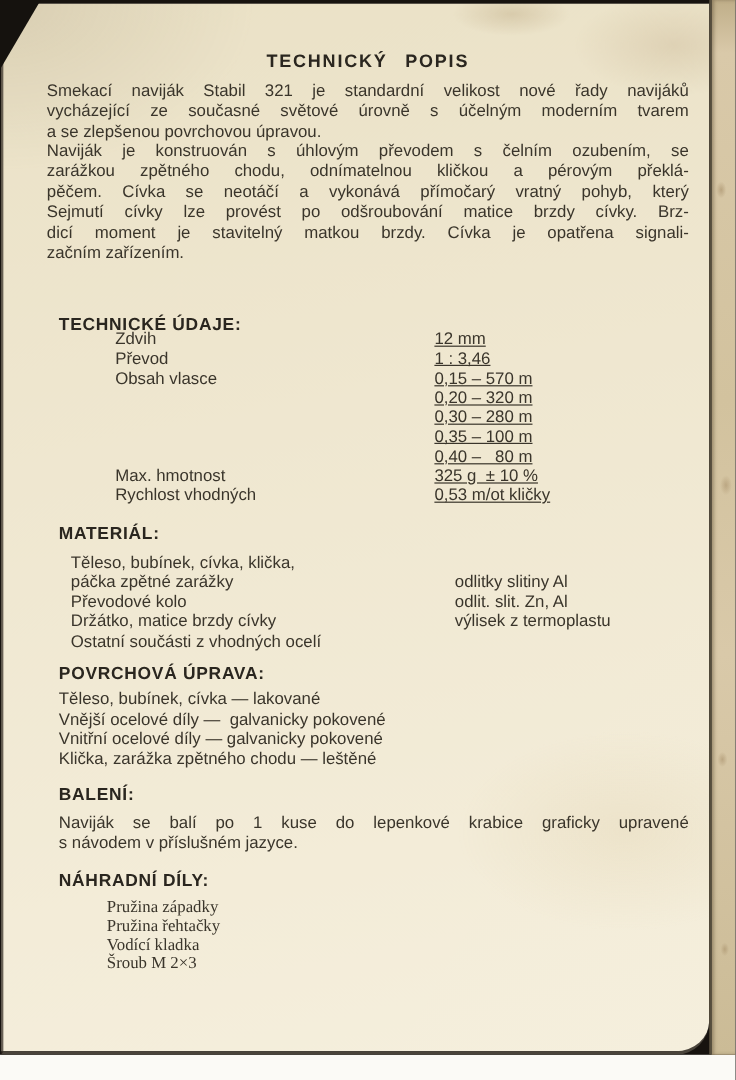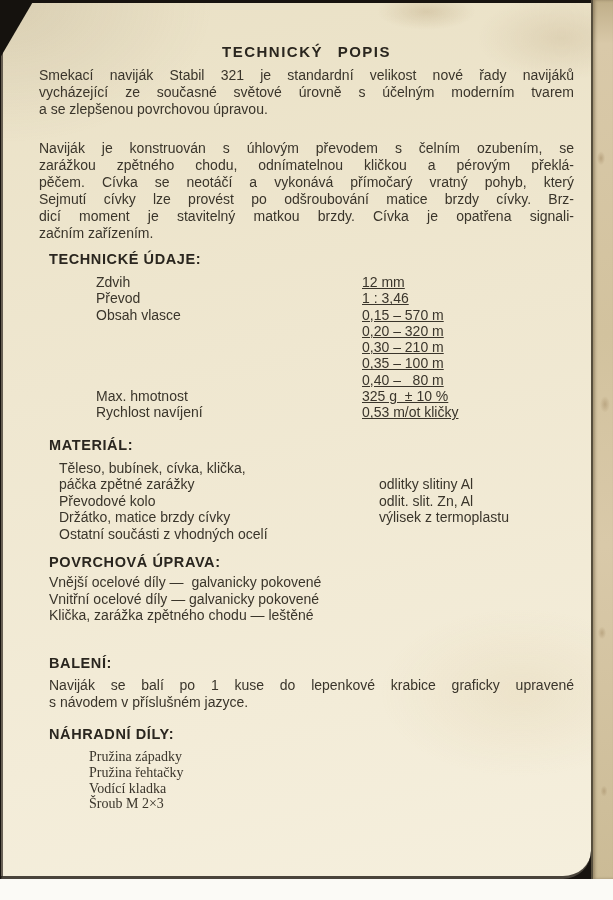--- a/index.html
+++ b/index.html
@@ -38,24 +38,24 @@
   .content{position:absolute;left:36px;top:0;width:535px;color:#3a352b;font-size:14px;}
   .content div,.content h1,.content h2,.content span{margin:0;}
 
   h1.doc-title{position:absolute;top:40px;left:0;width:100%;text-align:center;
     font-size:15px;font-weight:700;color:#2a261f;letter-spacing:1.5px;word-spacing:9px;}
 
   .para{position:absolute;left:0;width:535px;}
   .jline{text-align:justify;text-align-last:justify;height:17px;white-space:normal;}
   .jlast{text-align:left;height:17px;}
   .p1{top:64px;}
-  .p2{top:137px;}
+  .p2{top:114px;}
 
   h2.sec{position:absolute;left:10px;font-size:14.5px;font-weight:700;color:#2a261f;letter-spacing:.6px;}
-  .h-specs{top:248px;}
+  .h-specs{top:260px;}
   .h-material{top:434px;}
   .h-finish{top:551px;}
   .h-packaging{top:652px;}
   .h-spares{top:723px;}
 
   .spec-block{position:absolute;top:271px;left:0;width:535px;}
   .spec-row{position:relative;height:16.3px;}
   .spec-label{position:absolute;left:57px;top:0;white-space:pre;}
   .spec-value{position:absolute;left:323px;top:0;white-space:pre;text-decoration:underline;}
 
@@ -112,36 +112,36 @@
         <div class="spec-row">
           <span class="spec-label">Obsah vlasce</span>
           <span class="spec-value">0,15 – 570 m</span>
         </div>
         <div class="spec-row">
           <span class="spec-label"></span>
           <span class="spec-value">0,20 – 320 m</span>
         </div>
         <div class="spec-row">
           <span class="spec-label"></span>
-          <span class="spec-value">0,30 – 210 m</span>
+          <span class="spec-value">0,30 – 280 m</span>
         </div>
         <div class="spec-row">
           <span class="spec-label"></span>
           <span class="spec-value">0,35 – 100 m</span>
         </div>
         <div class="spec-row">
           <span class="spec-label"></span>
           <span class="spec-value">0,40 –   80 m</span>
         </div>
         <div class="spec-row">
           <span class="spec-label">Max. hmotnost</span>
           <span class="spec-value">325 g  ± 10 %</span>
         </div>
         <div class="spec-row">
-          <span class="spec-label">Rychlost navíjení</span>
+          <span class="spec-label">Rychlost vhodných</span>
           <span class="spec-value">0,53 m/ot kličky</span>
         </div>
       </div>
 
       <h2 class="sec h-material">MATERIÁL:</h2>
       <div class="mat-block">
         <div class="mat-row">
           <span class="mat-label">Těleso, bubínek, cívka, klička,</span>
           <span class="mat-value"></span>
         </div>
@@ -158,20 +158,21 @@
           <span class="mat-value">výlisek z termoplastu</span>
         </div>
         <div class="mat-row">
           <span class="mat-label">Ostatní součásti z vhodných ocelí</span>
           <span class="mat-value"></span>
         </div>
       </div>
 
       <h2 class="sec h-finish">POVRCHOVÁ ÚPRAVA:</h2>
       <div class="finish-block">
+        <div class="finish-line">Těleso, bubínek, cívka — lakované</div>
         <div class="finish-line">Vnější ocelové díly —  galvanicky pokovené</div>
         <div class="finish-line">Vnitřní ocelové díly — galvanicky pokovené</div>
         <div class="finish-line">Klička, zarážka zpětného chodu — leštěné</div>
       </div>
 
       <h2 class="sec h-packaging">BALENÍ:</h2>
       <div class="pack-block">
         <div class="jline">Naviják se balí po 1 kuse do lepenkové krabice graficky upravené</div>
         <div class="jlast">s návodem v příslušném jazyce.</div>
       </div>

